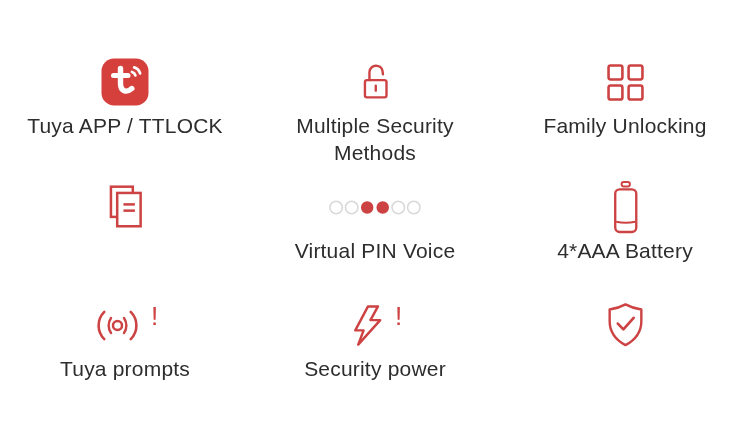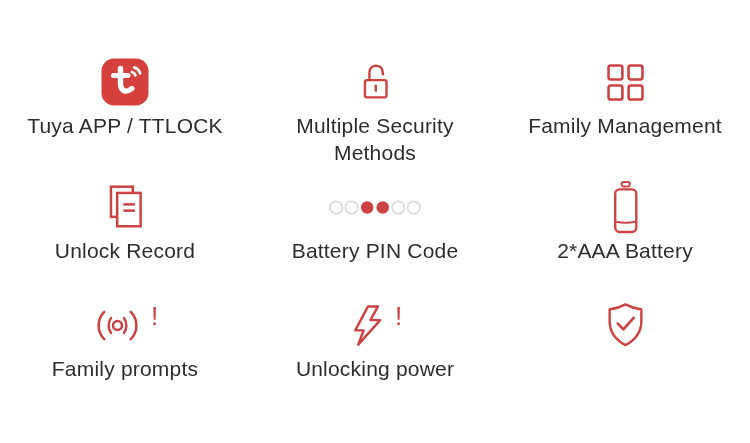--- a/index.html
+++ b/index.html
@@ -87,86 +87,85 @@
 
   <div class="cell r1">
     <div class="icon-wrap">
       <svg width="37" height="37" viewBox="0 0 36 36">
         <rect class="stroke" x="1.5" y="1.5" width="13.5" height="13.5" rx="2" stroke-width="2.5"></rect>
         <rect class="stroke" x="21" y="1.5" width="13.5" height="13.5" rx="2" stroke-width="2.5"></rect>
         <rect class="stroke" x="1.5" y="21" width="13.5" height="13.5" rx="2" stroke-width="2.5"></rect>
         <rect class="stroke" x="21" y="21" width="13.5" height="13.5" rx="2" stroke-width="2.5"></rect>
       </svg>
     </div>
-    <div class="label">Family Management</div>
+    <div class="label">Family Unlocking</div>
   </div>
 
   <div class="cell r2">
     <div class="icon-wrap">
       <svg width="50" height="50" viewBox="0 0 48 48">
         <rect class="stroke" x="10.5" y="4.5" width="21" height="29" stroke-width="2.4"></rect>
         <rect x="16.5" y="10.5" width="22.5" height="32" fill="#ffffff" stroke="var(--accent,#cd4242)" stroke-width="2.4"></rect>
         <line class="stroke" x1="22.5" y1="21.5" x2="33.5" y2="21.5" stroke-width="2.4"></line>
         <line class="stroke" x1="22.5" y1="27.5" x2="33.5" y2="27.5" stroke-width="2.4"></line>
       </svg>
     </div>
-    <div class="label">Unlock Record</div>
   </div>
 
   <div class="cell r2">
     <div class="icon-wrap">
       <svg width="93" height="17" viewBox="0 0 94 17">
         <circle class="dot" cx="7.2" cy="8.5" r="6.3"></circle>
         <circle class="dot" cx="22.9" cy="8.5" r="6.3"></circle>
         <circle class="dot filled" cx="38.6" cy="8.5" r="6.3"></circle>
         <circle class="dot filled" cx="54.3" cy="8.5" r="6.3"></circle>
         <circle class="dot" cx="70" cy="8.5" r="6.3"></circle>
         <circle class="dot" cx="85.7" cy="8.5" r="6.3"></circle>
       </svg>
     </div>
-    <div class="label">Battery PIN Code</div>
+    <div class="label">Virtual PIN Voice</div>
   </div>
 
   <div class="cell r2">
     <div class="icon-wrap">
       <svg width="47" height="55" viewBox="0 0 48 56">
         <rect class="stroke" x="20" y="2" width="8.5" height="4.5" rx="2.2" stroke-width="2"></rect>
         <rect class="stroke" x="13.5" y="9.5" width="21.5" height="43.5" rx="4.5" stroke-width="2.4"></rect>
         <path class="stroke" d="M14.5,42.5 Q24.2,44.8 34,42.5" stroke-width="2"></path>
       </svg>
     </div>
-    <div class="label">2*AAA Battery</div>
+    <div class="label">4*AAA Battery</div>
   </div>
 
   <div class="cell r3">
     <div class="icon-wrap">
       <div class="icon-row">
         <svg width="52" height="47" viewBox="0 0 52 48">
           <circle class="stroke" cx="25.5" cy="24" r="4.6" stroke-width="2.6"></circle>
           <path class="stroke" d="M18.8,16.5 a13.4 13.4 0 0 0 0,15" stroke-width="2.6" stroke-linecap="round"></path>
           <path class="stroke" d="M32.2,16.5 a13.4 13.4 0 0 1 0,15" stroke-width="2.6" stroke-linecap="round"></path>
           <path class="stroke" d="M12,10 a19.8 19.8 0 0 0 0,28" stroke-width="2.6" stroke-linecap="round"></path>
           <path class="stroke" d="M39,10 a19.8 19.8 0 0 1 0,28" stroke-width="2.6" stroke-linecap="round"></path>
         </svg>
         <span class="badge">!</span>
       </div>
     </div>
-    <div class="label">Family prompts</div>
+    <div class="label">Tuya prompts</div>
   </div>
 
   <div class="cell r3">
     <div class="icon-wrap">
       <div class="icon-row">
         <svg width="40" height="47" viewBox="0 0 40 48">
           <path class="stroke" d="M20,4.5 L7,29 H15.5 L10,43.5 L32.5,18.5 H22.5 L30.2,4.5 Z" stroke-width="2.5" stroke-linejoin="round"></path>
         </svg>
         <span class="badge">!</span>
       </div>
     </div>
-    <div class="label">Unlocking power</div>
+    <div class="label">Security power</div>
   </div>
 
   <div class="cell r3">
     <div class="icon-wrap">
       <svg width="47" height="48" viewBox="0 0 48 50">
         <path class="stroke" d="M24,3.5 C28.5,6 34.5,8 40.5,8.8 L40.5,21 C40.5,33.5 33.5,40.8 24,46 C14.5,40.8 7.5,33.5 7.5,21 L7.5,8.8 C13.5,8 19.5,6 24,3.5 Z" stroke-width="2.5" stroke-linejoin="round"></path>
         <path class="stroke" d="M16,23.5 L21.8,29.5 L32.5,17.5" stroke-width="2.8" stroke-linecap="round" stroke-linejoin="round"></path>
       </svg>
     </div>
   </div>

